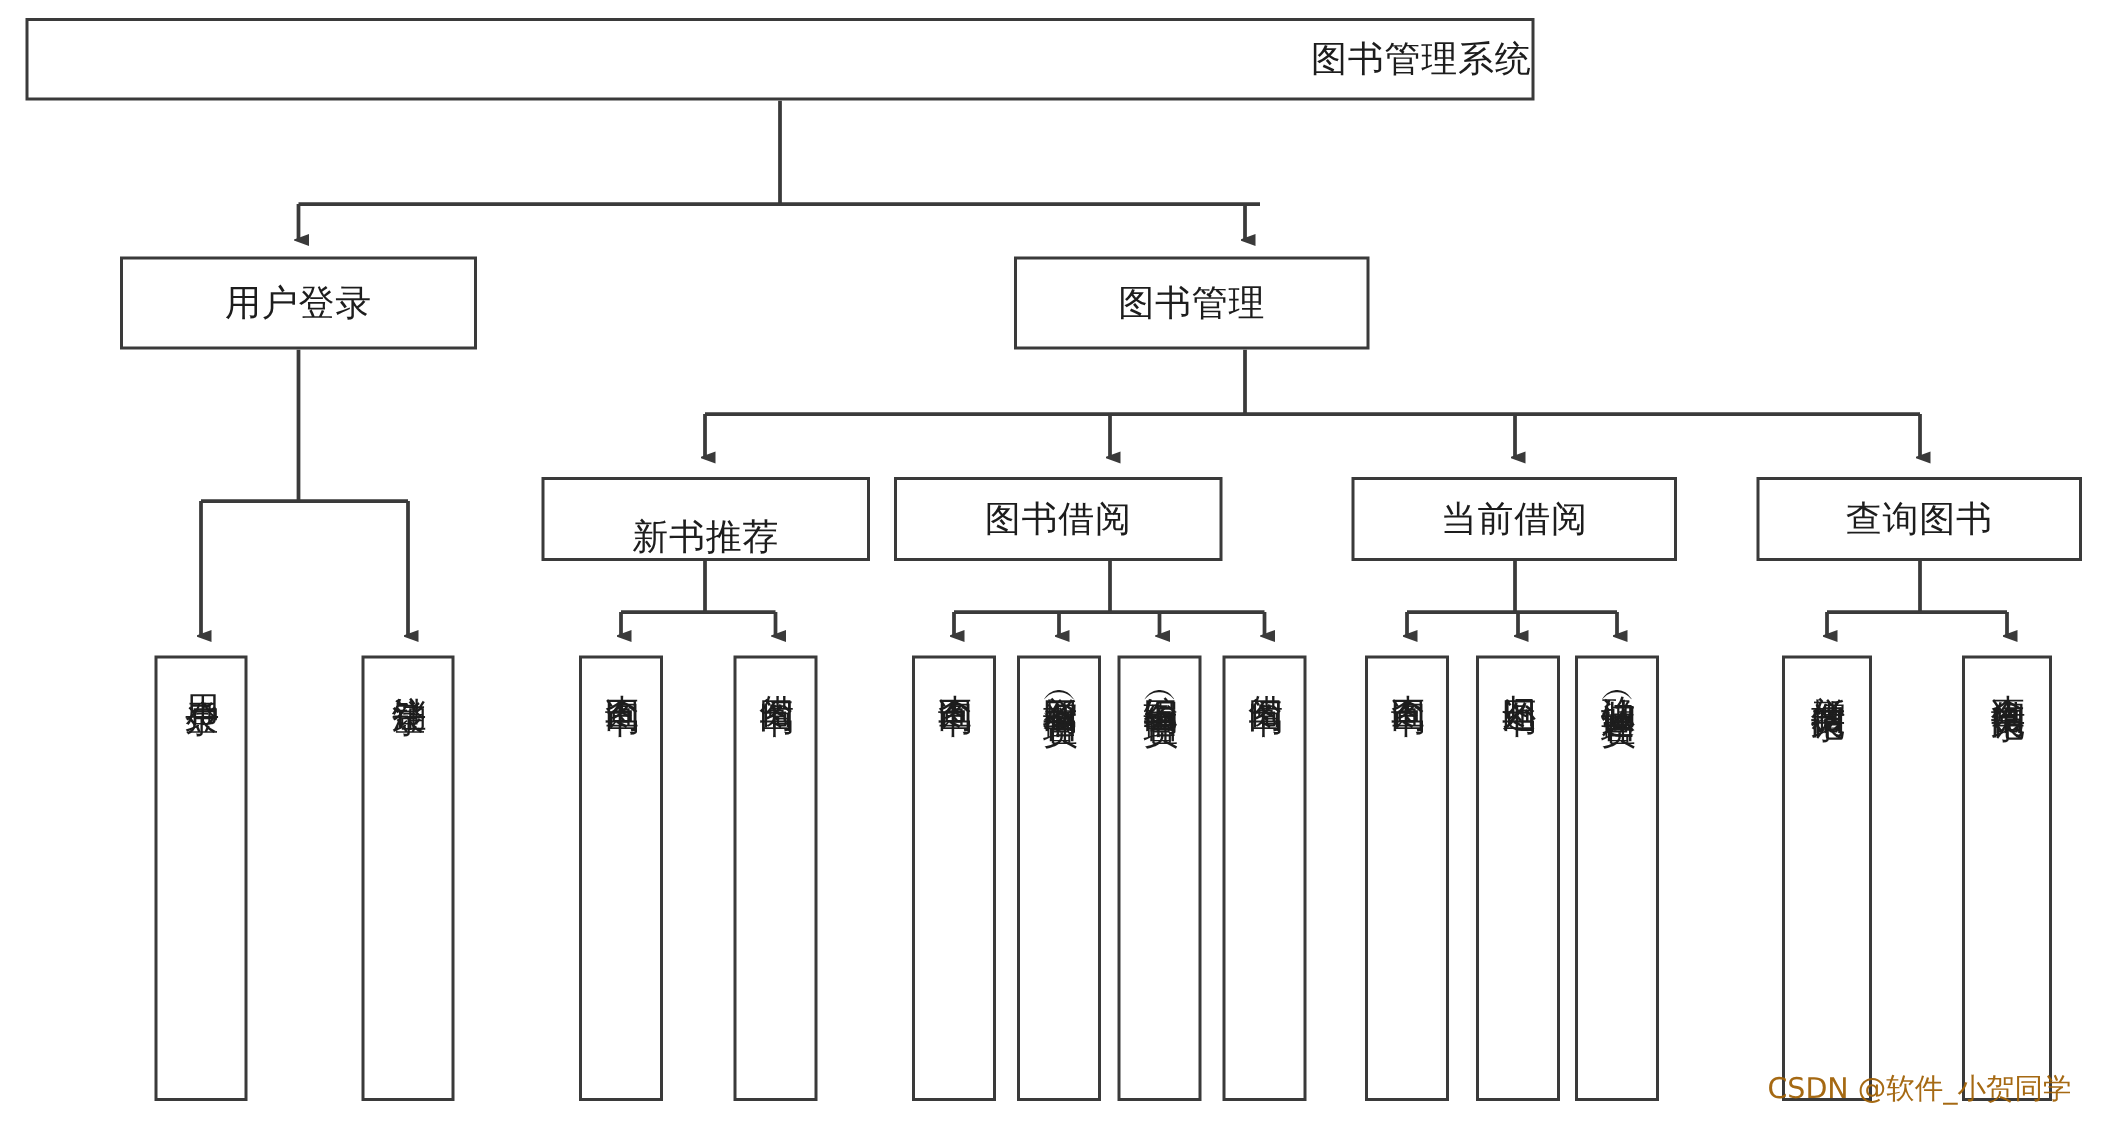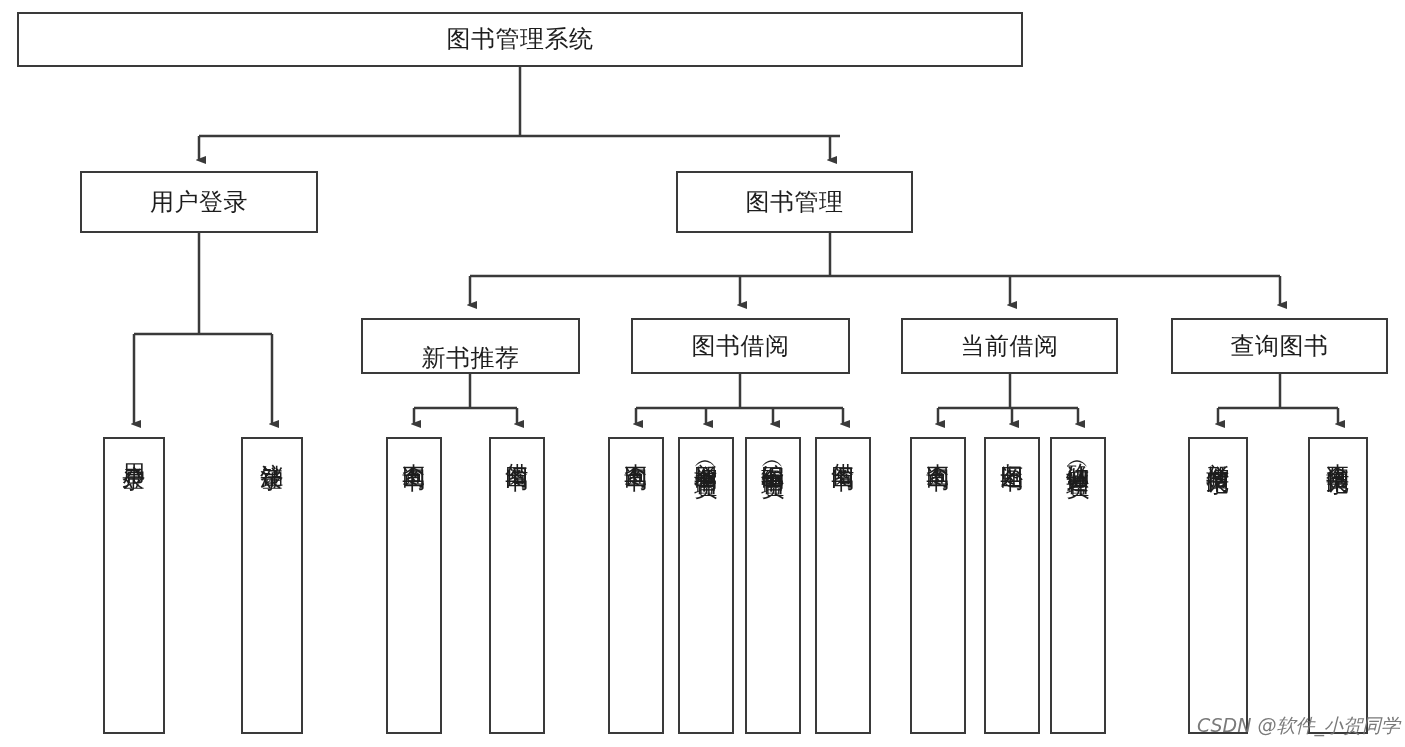--- a/index.html
+++ b/index.html
@@ -56,27 +56,26 @@
     line-height: 1.42;
     letter-spacing: 2px;
     white-space: nowrap;
   }
   .node.root .label { font-size: 24px; }
   .node.lvl2 .label { font-size: 24px; }
   .node.lvl3 .label { font-size: 24px; }
 
   .watermark {
     position: absolute;
-    right: 5px;
+    right: 24px;
     bottom: 8px;
     font-size: 19px;
-    color: #737373;
+    color: #a16207;
     white-space: nowrap;
     opacity: 0.95;
-    font-style: italic;
   }
 </style>
 </head>
 <body>
 
 <div id="stage">
 
   <svg class="connectors" viewBox="0 0 1405 747" xmlns="http://www.w3.org/2000/svg">
     <defs>
       <marker id="arrow" markerWidth="10" markerHeight="10" refX="5" refY="7" orient="auto" markerUnits="userSpaceOnUse">
@@ -121,35 +120,35 @@
       <path d="M1012,408 L1012,424" marker-end="url(#arrow)"></path>
       <path d="M1078,408 L1078,424" marker-end="url(#arrow)"></path>
 
       <path d="M1280,374 L1280,408"></path>
       <path d="M1218,408 L1338,408"></path>
       <path d="M1218,408 L1218,424" marker-end="url(#arrow)"></path>
       <path d="M1338,408 L1338,424" marker-end="url(#arrow)"></path>
     </g>
   </svg>
 
-  <div class="node horizontal root" style="left:17px; top:12px; width:1006px; height:55px;">
+  <div class="node horizontal root" style="left:17px; top:12px; width:1006px; height:55px;justify-content:flex-end;">
     <span class="label">图书管理系统</span>
   </div>
 
   <div class="node horizontal lvl2" style="left:80px; top:171px; width:238px; height:62px;">
     <span class="label">用户登录</span>
   </div>
   <div class="node horizontal lvl2" style="left:676px; top:171px; width:237px; height:62px;">
     <span class="label">图书管理</span>
   </div>
 
   <div class="node horizontal lvl3" style="left:361px; top:318px; width:219px; height:56px;align-items:flex-end;">
     <span class="label">新书推荐</span>
   </div>
-  <div class="node horizontal lvl3" style="left:631px; top:318px; width:219px; height:56px;">
+  <div class="node horizontal lvl3" style="left:596px; top:318px; width:219px; height:56px;">
     <span class="label">图书借阅</span>
   </div>
   <div class="node horizontal lvl3" style="left:901px; top:318px; width:217px; height:56px;">
     <span class="label">当前借阅</span>
   </div>
   <div class="node horizontal lvl3" style="left:1171px; top:318px; width:217px; height:56px;">
     <span class="label">查询图书</span>
   </div>
 
   <div class="node vertical" style="left:103px; top:437px; width:62px; height:297px;">

